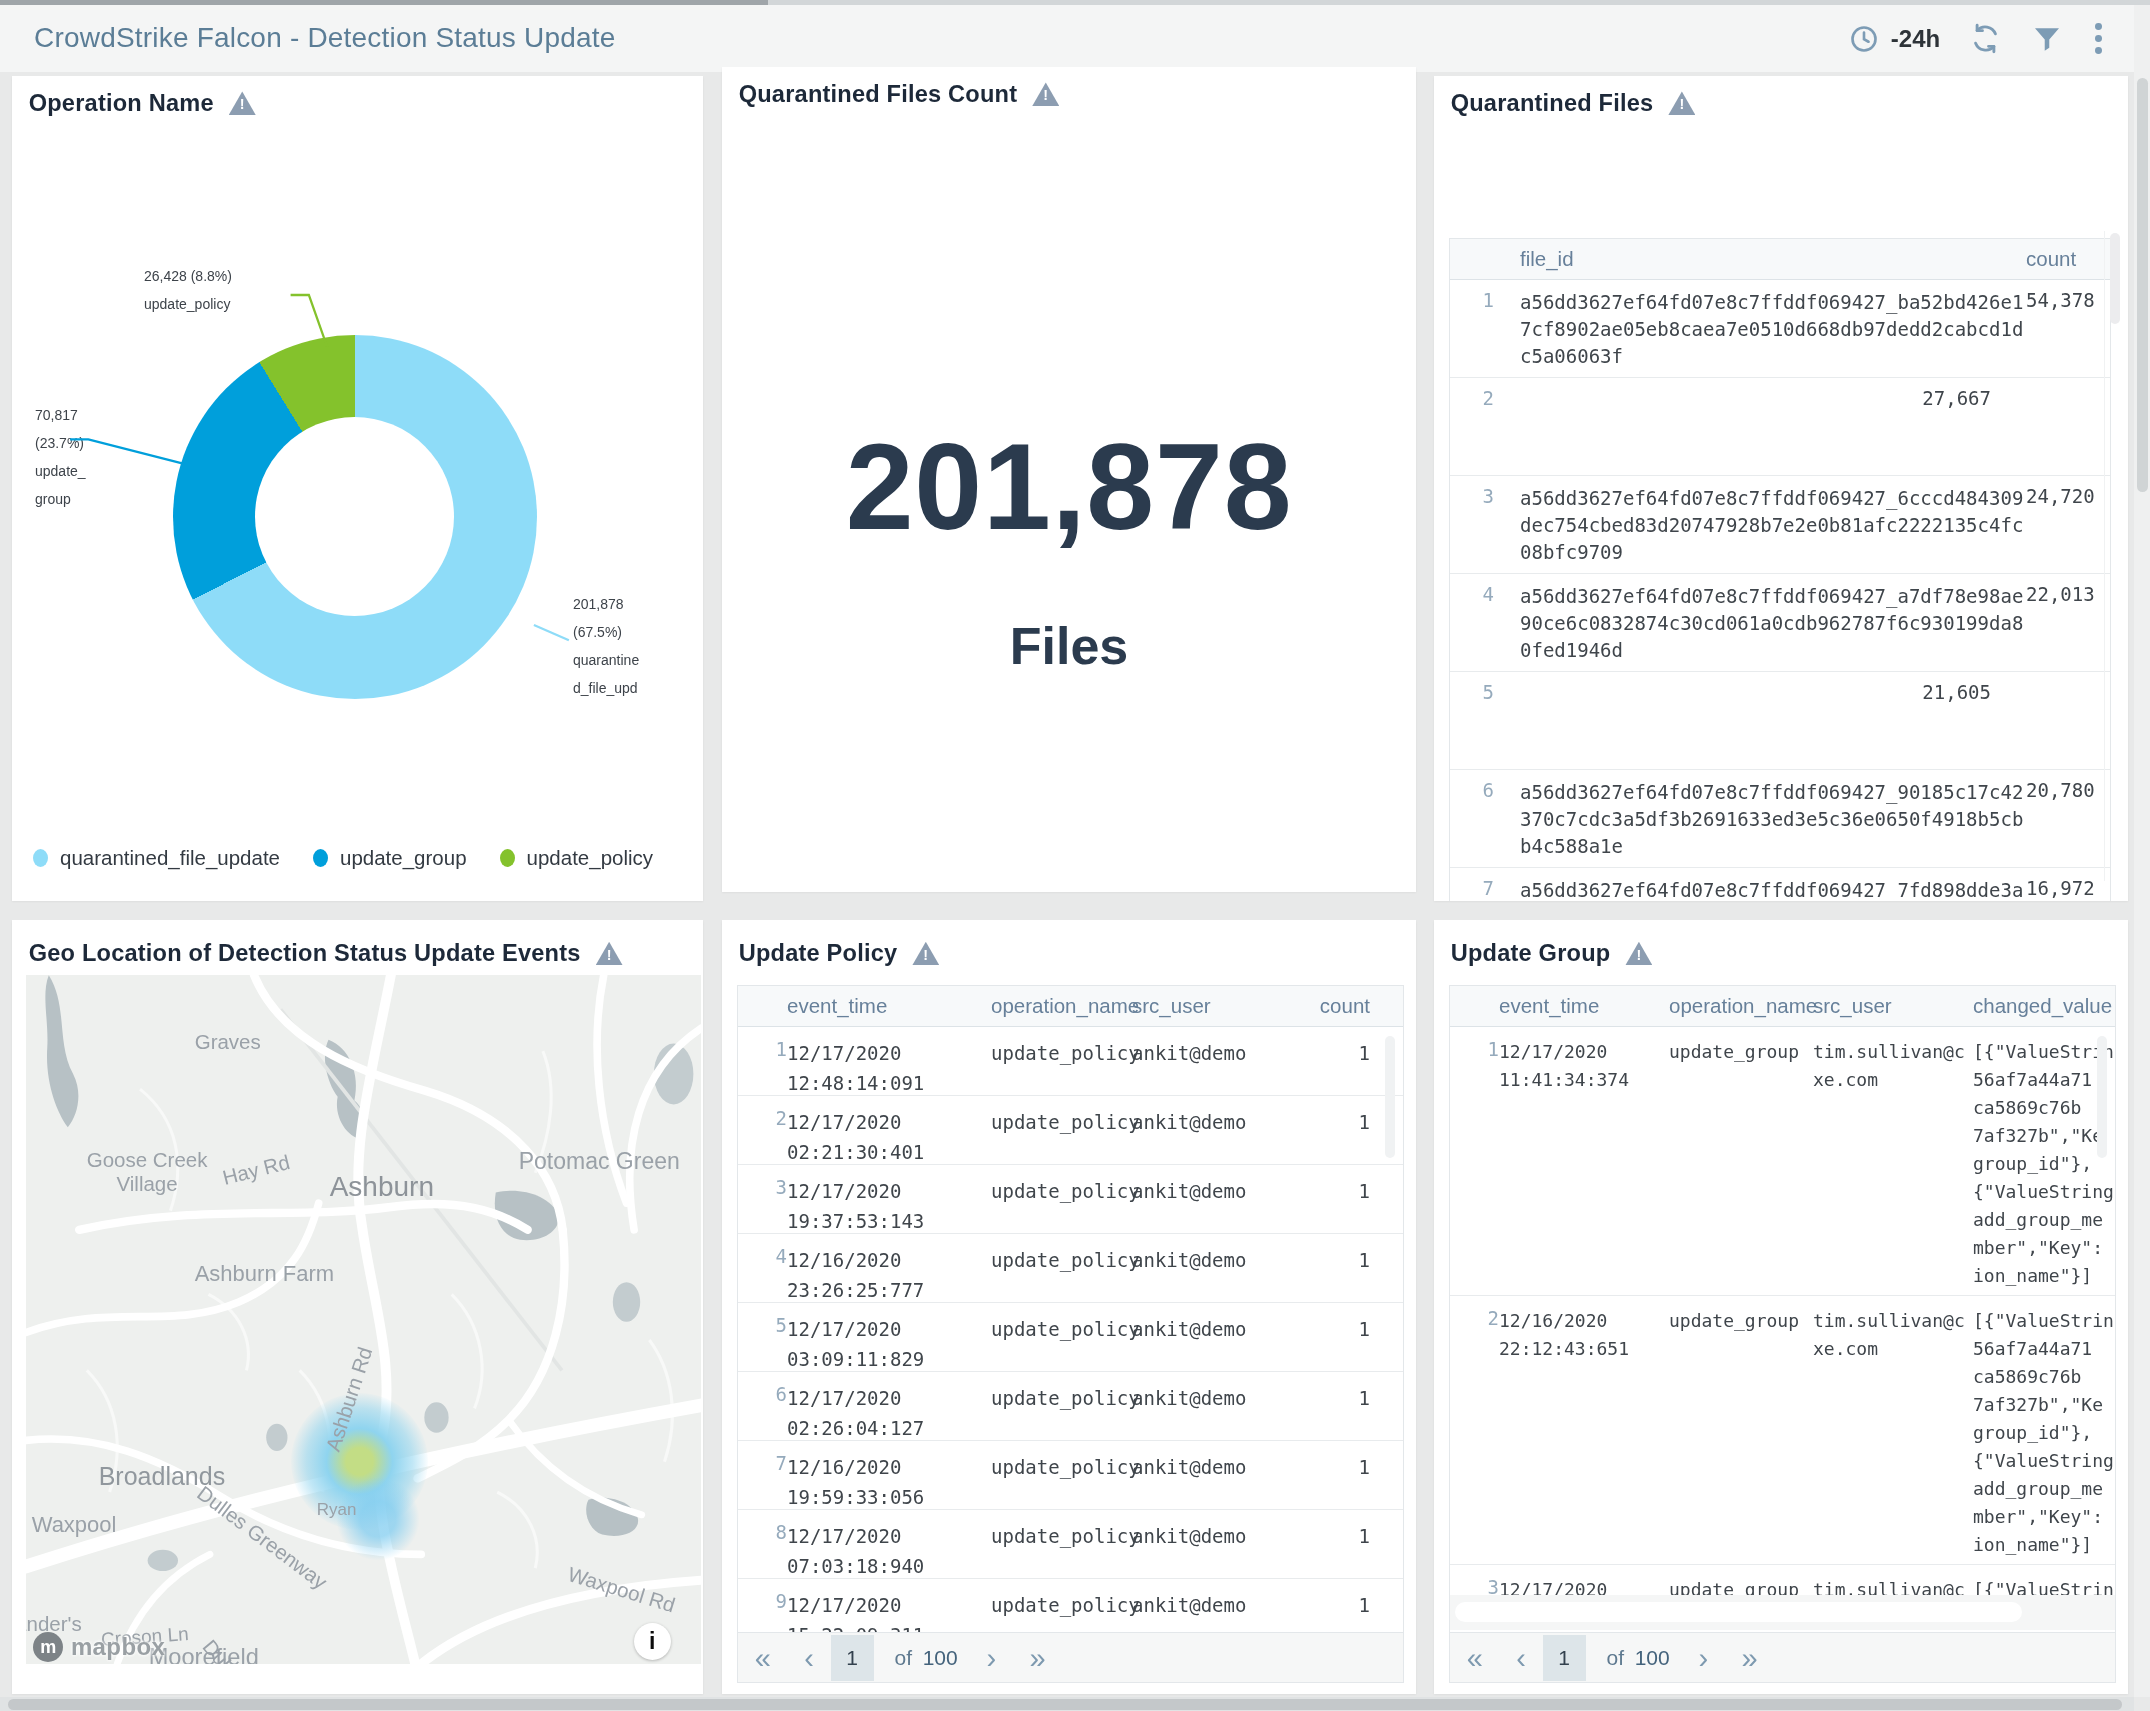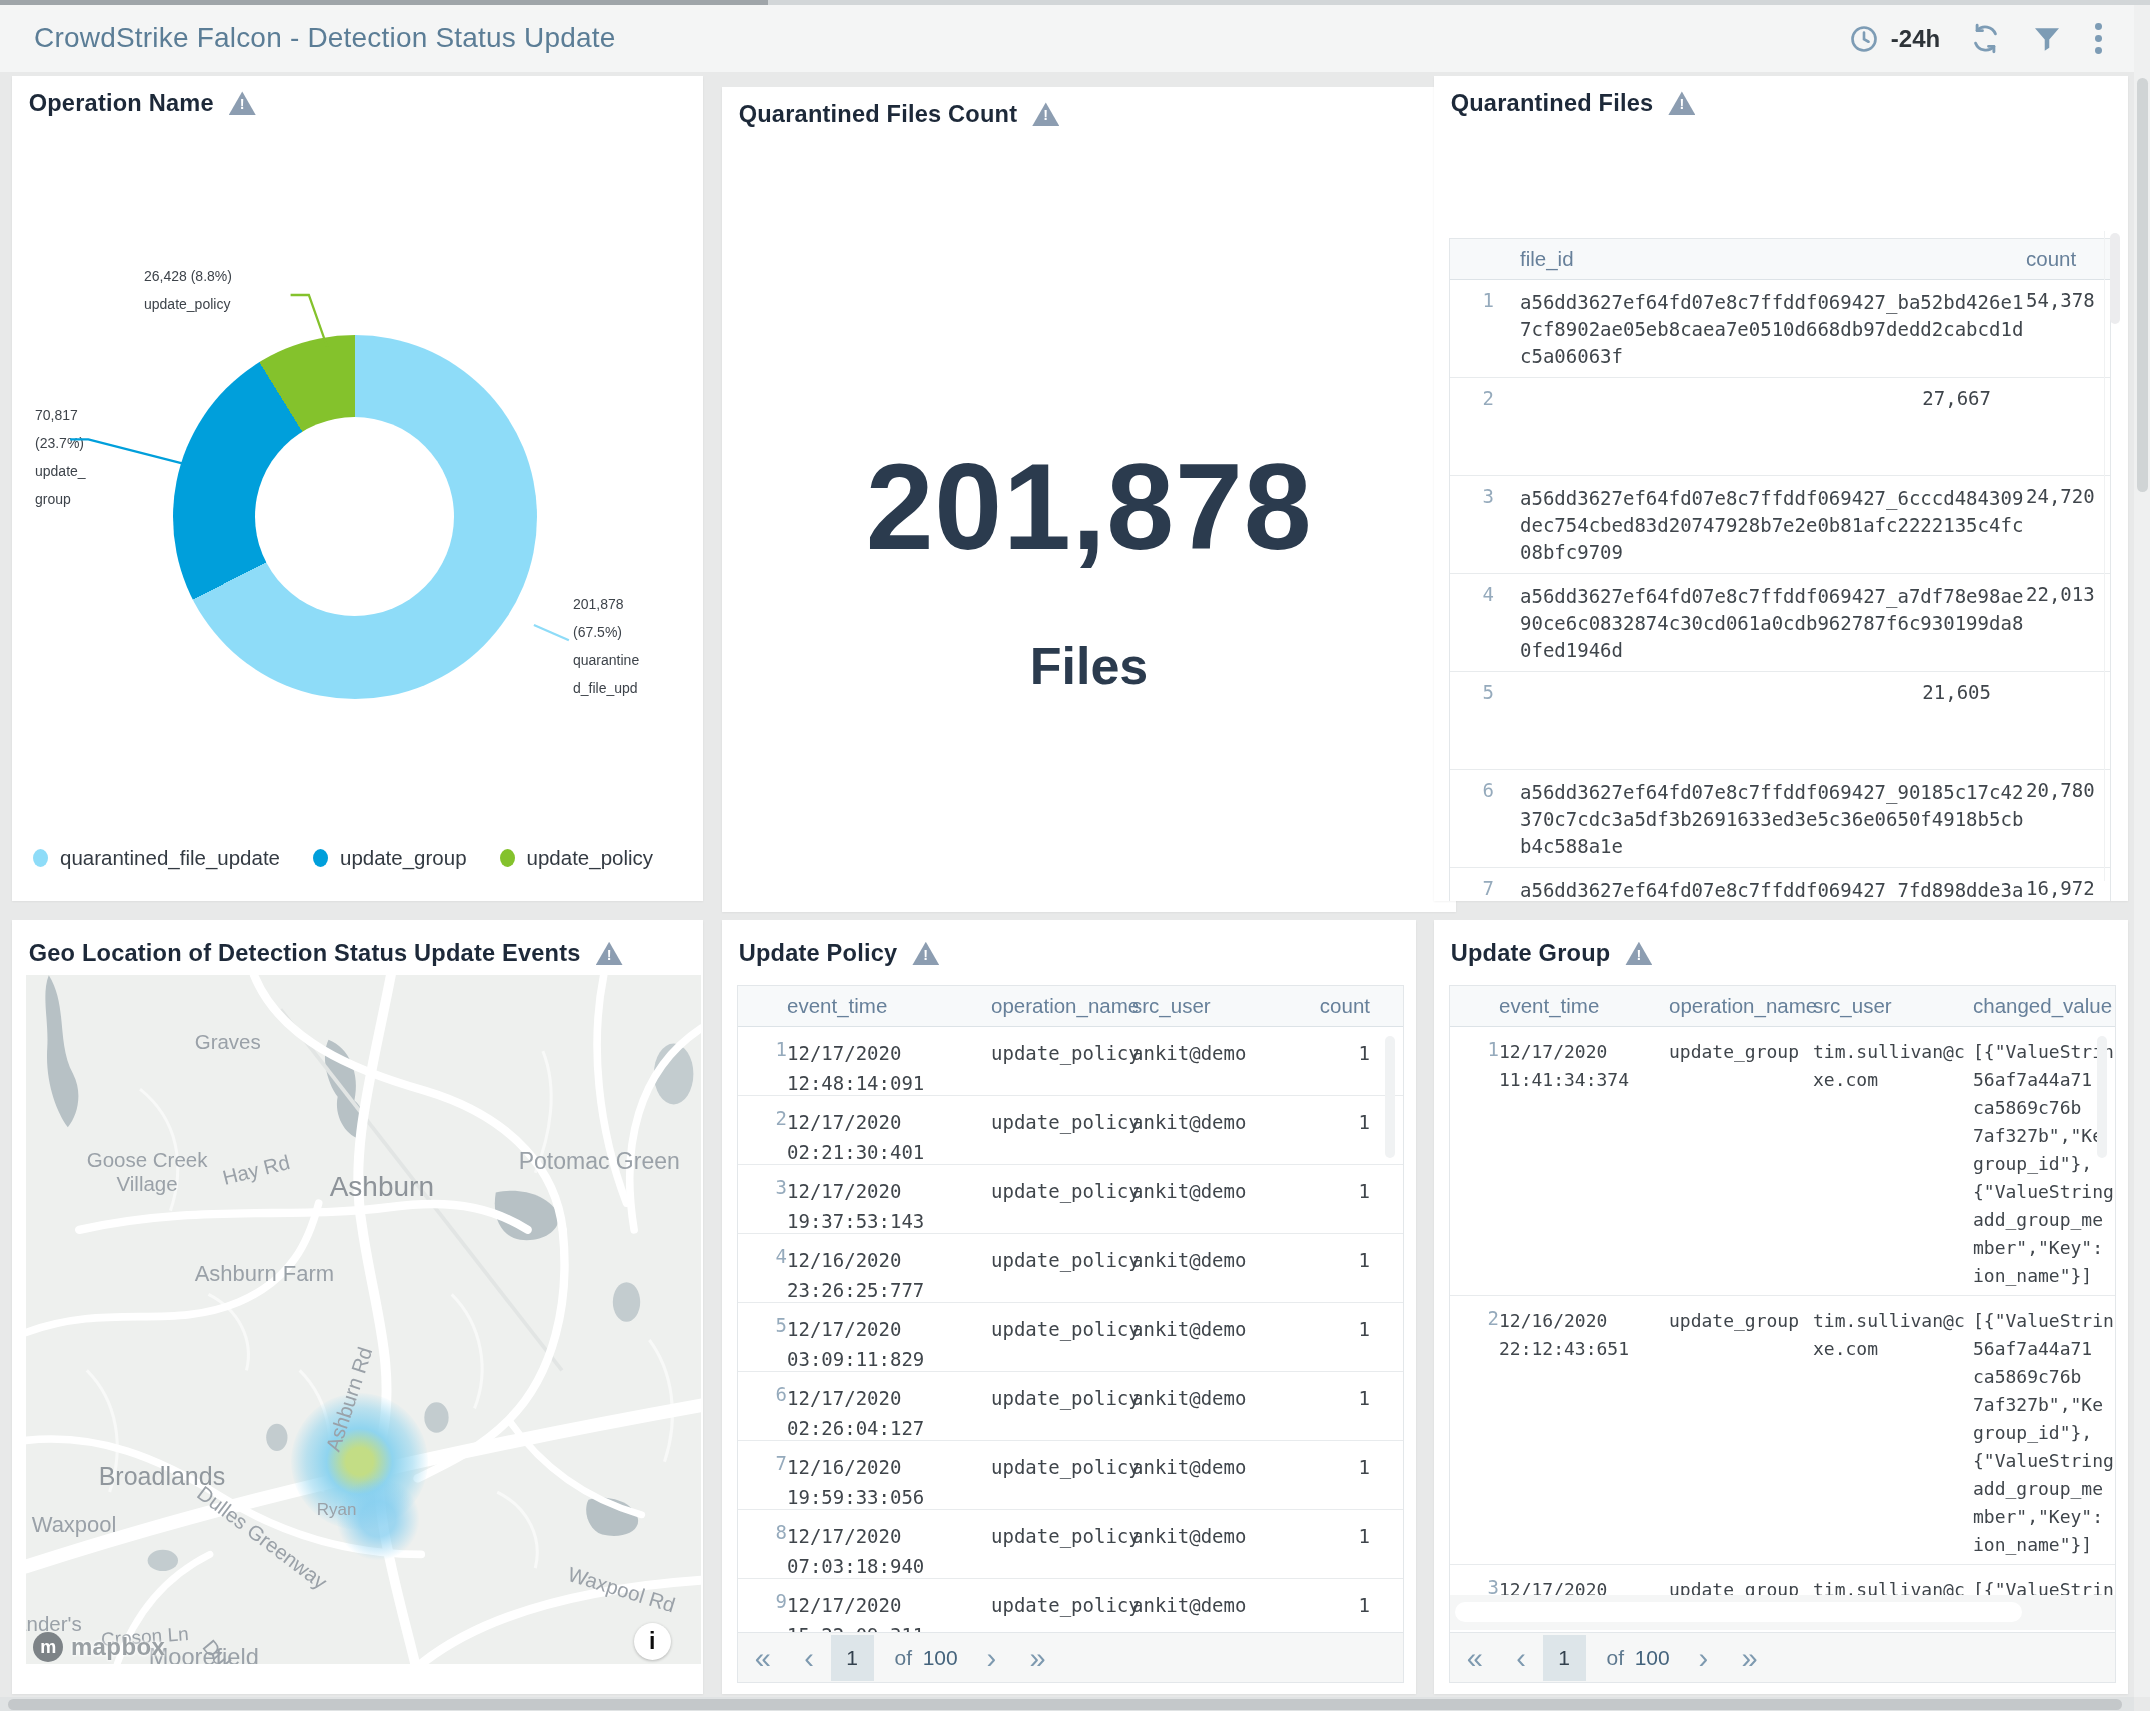--- a/index.html
+++ b/index.html
@@ -14,21 +14,21 @@
   .hdr-title{position:absolute;left:18px;top:16.7px;font-size:28px;color:#5b7d96;font-weight:400;letter-spacing:0.2px;margin-left:16px;}
   .hdr-right{position:absolute;right:46px;top:0;height:67px;display:flex;align-items:center;gap:29px;}
   .time-label{font-size:24px;color:#2d3338;font-weight:700;margin-left:-16.7px;}
   .hicon{display:inline-flex;align-items:center;justify-content:center;cursor:pointer;}
   .kebab{display:flex;flex-direction:column;gap:5.3px;padding:3px;}
   .kebab i{width:6.8px;height:6.8px;border-radius:50%;background:#7d9cb5;}
 
   
   .panel{position:absolute;background:#fff;box-shadow:0 0.8px 2.3px rgba(0,0,0,.07);overflow:hidden;}
   #p1{left:12px;top:76px;width:691px;height:825px;}
-  #p2{left:722px;top:87px;width:694px;height:825px;padding-left:40px;}
+  #p2{left:722px;top:67px;width:694px;height:825px;}
   #p3{left:1434px;top:76px;width:694px;height:825px;}
   #p4{left:12px;top:920px;width:691px;height:774px;}
   #p5{left:722px;top:920px;width:694px;height:774px;}
   #p6{left:1434px;top:920px;width:694px;height:774px;}
   .ptitle{position:absolute;left:16.7px;display:flex;align-items:center;gap:15px;}
   .ptitle span{font-size:23.6px;font-weight:700;color:#1d2939;letter-spacing:0.2px;}
   .r1 .ptitle{top:13.7px;} .r2 .ptitle{top:20px;}
   .warn{width:27px;height:23.6px;background:#8c9db1;clip-path:polygon(50% 0,100% 100%,0 100%);display:inline-flex;align-items:flex-end;justify-content:center;cursor:pointer;flex:0 0 auto;}
   .warn i{color:#fff;font-style:normal;font-weight:700;font-size:14.4px;line-height:20.5px;}
 

